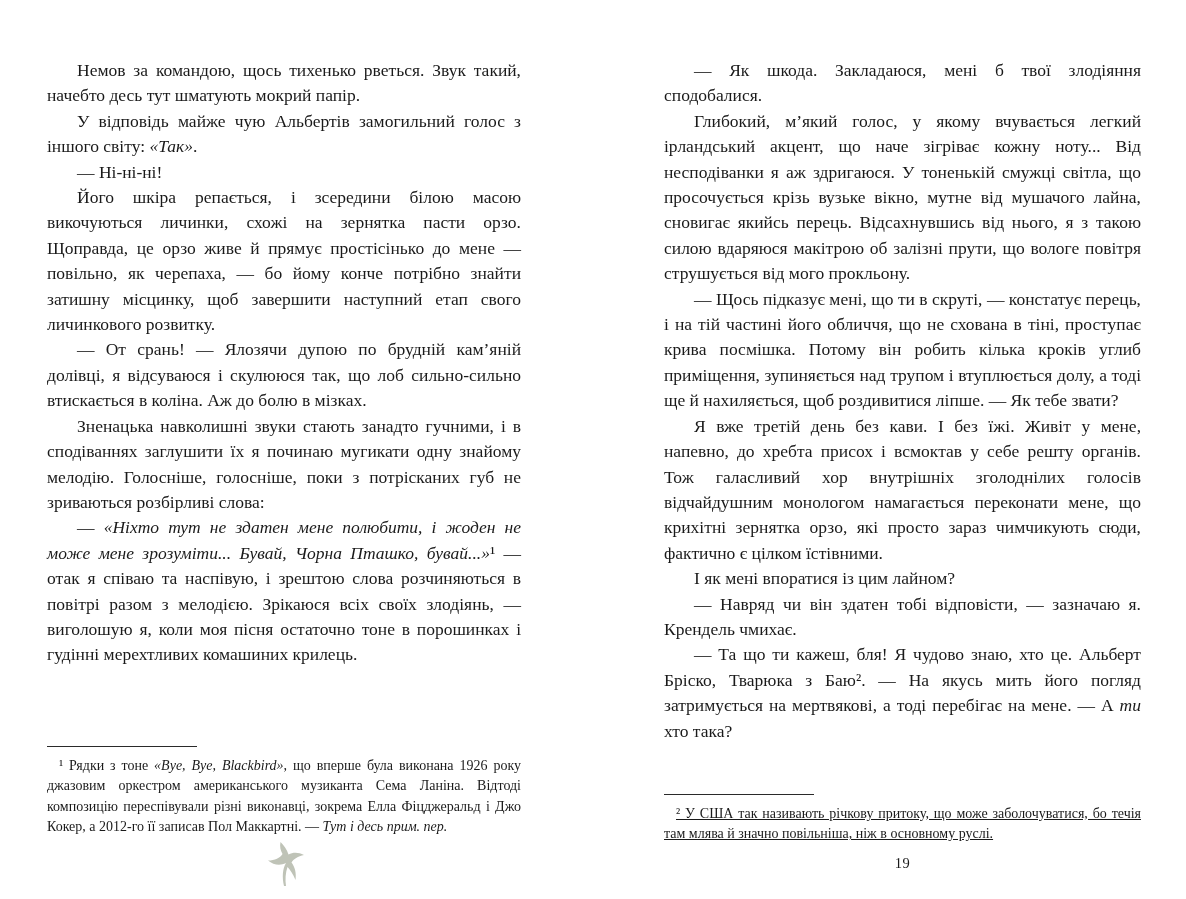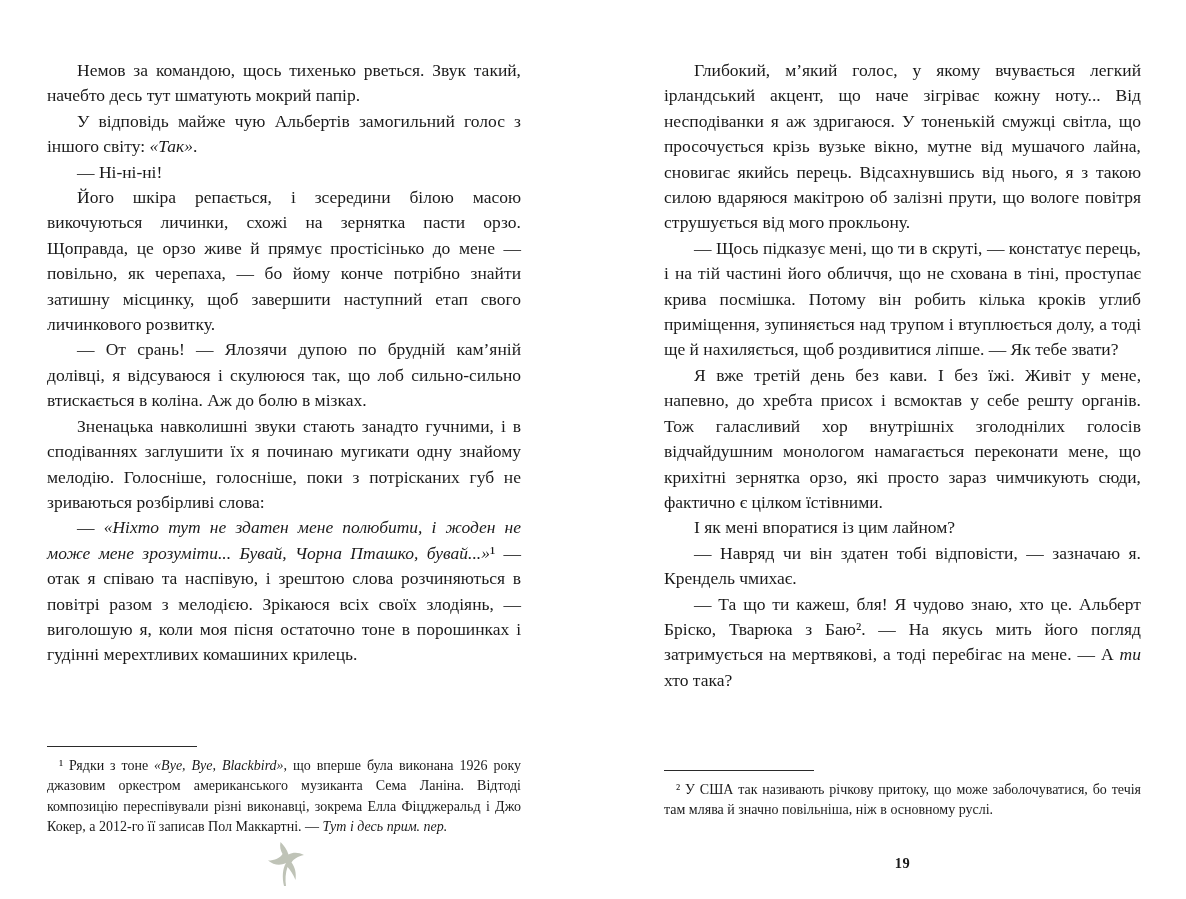--- a/index.html
+++ b/index.html
@@ -22,21 +22,21 @@
     font-size: 17.5px;
     line-height: 25.4px;
     text-align: justify;
     text-indent: 30px;
     hyphens: auto;
   }
   .italic { font-style: italic; }
 
   .footnote-block { position: absolute; left: 0; right: 0; }
   .page-left  .footnote-block { top: 688px; }
-  .page-right .footnote-block { top: 712px; }
+  .page-right .footnote-block { top: 736px; text-decoration: underline; }
   .footnote-rule {
     width: 150px;
     border-top: 1.2px solid #2a2a2a;
     margin-bottom: 9px;
   }
   .footnote-text p {
     font-size: 14px;
     line-height: 20.4px;
     text-align: justify;
     text-indent: 12px;
@@ -51,21 +51,21 @@
     display: flex;
     justify-content: center;
   }
   .page-number {
     position: absolute;
     top: 797px;
     left: 0;
     right: 0;
     text-align: center;
     font-size: 14.5px;
-    font-weight: bold;
+    font-weight: normal;
     letter-spacing: 0.5px;
   }
 </style>
 </head>
 <body>
 
 <div class="spread">
 
   <section class="page page-left">
     <div class="body-text" id="left-paragraphs">
@@ -87,20 +87,21 @@
 
     <div class="ornament">
       <svg width="44" height="46" viewBox="0 0 44 46" aria-hidden="true">
         <path fill="#bfc3b7" d="M22 45 C20 36 20.5 28 24 22 C18 25 11.5 24 6 19.5 C13 19.5 18 17 20.5 13 C18.5 9.5 17.5 5.5 18.5 1 C22 4.5 25 8.5 26.5 13.5 C31 11 36.5 11 42 14 C36 15.5 31.5 18 29.5 21.5 C33 26 34.5 32 33.5 39 C31 33 28 28.5 25.5 26 C23.5 32 23 38.5 24 45 Z"></path>
       </svg>
     </div>
   </section>
 
   <section class="page page-right">
     <div class="body-text" id="right-paragraphs">
+        <p><span>— Як шкода. Закладаюся, мені б твої злодіяння сподобалися.</span></p>
         <p><span>Глибокий, м’який голос, у якому вчувається легкий ірландський акцент, що наче зігріває кожну ноту... Від несподіванки я аж здригаюся. У тоненькій смужці світла, що просочується крізь вузьке вікно, мутне від мушачого лайна, сновигає якийсь перець. Відсахнувшись від нього, я з такою силою вдаряюся макітрою об залізні прути, що вологе повітря струшується від мого прокльону.</span></p>
         <p><span>— Щось підказує мені, що ти в скруті, — констатує перець, і на тій частині його обличчя, що не схована в тіні, проступає крива посмішка. Потому він робить кілька кроків углиб приміщення, зупиняється над трупом і втуплюється долу, а тоді ще й нахиляється, щоб роздивитися ліпше. — Як тебе звати?</span></p>
         <p><span>Я вже третій день без кави. І без їжі. Живіт у мене, напевно, до хребта присох і всмоктав у себе решту органів. Тож галасливий хор внутрішніх зголоднілих голосів відчайдушним монологом намагається переконати мене, що крихітні зернятка орзо, які просто зараз чимчикують сюди, фактично є цілком їстівними.</span></p>
         <p><span>І як мені впоратися із цим лайном?</span></p>
         <p><span>— Навряд чи він здатен тобі відповісти, — зазначаю я. Крендель чмихає.</span></p>
         <p><span>— Та що ти кажеш, бля! Я чудово знаю, хто це. Альберт Бріско, Тварюка з Баю². — На якусь мить його погляд затримується на мертвякові, а тоді перебігає на мене. — А </span><span class="italic">ти</span><span> хто така?</span></p>
       </div>
 
     <div class="footnote-block">
       <div class="footnote-rule"></div>

